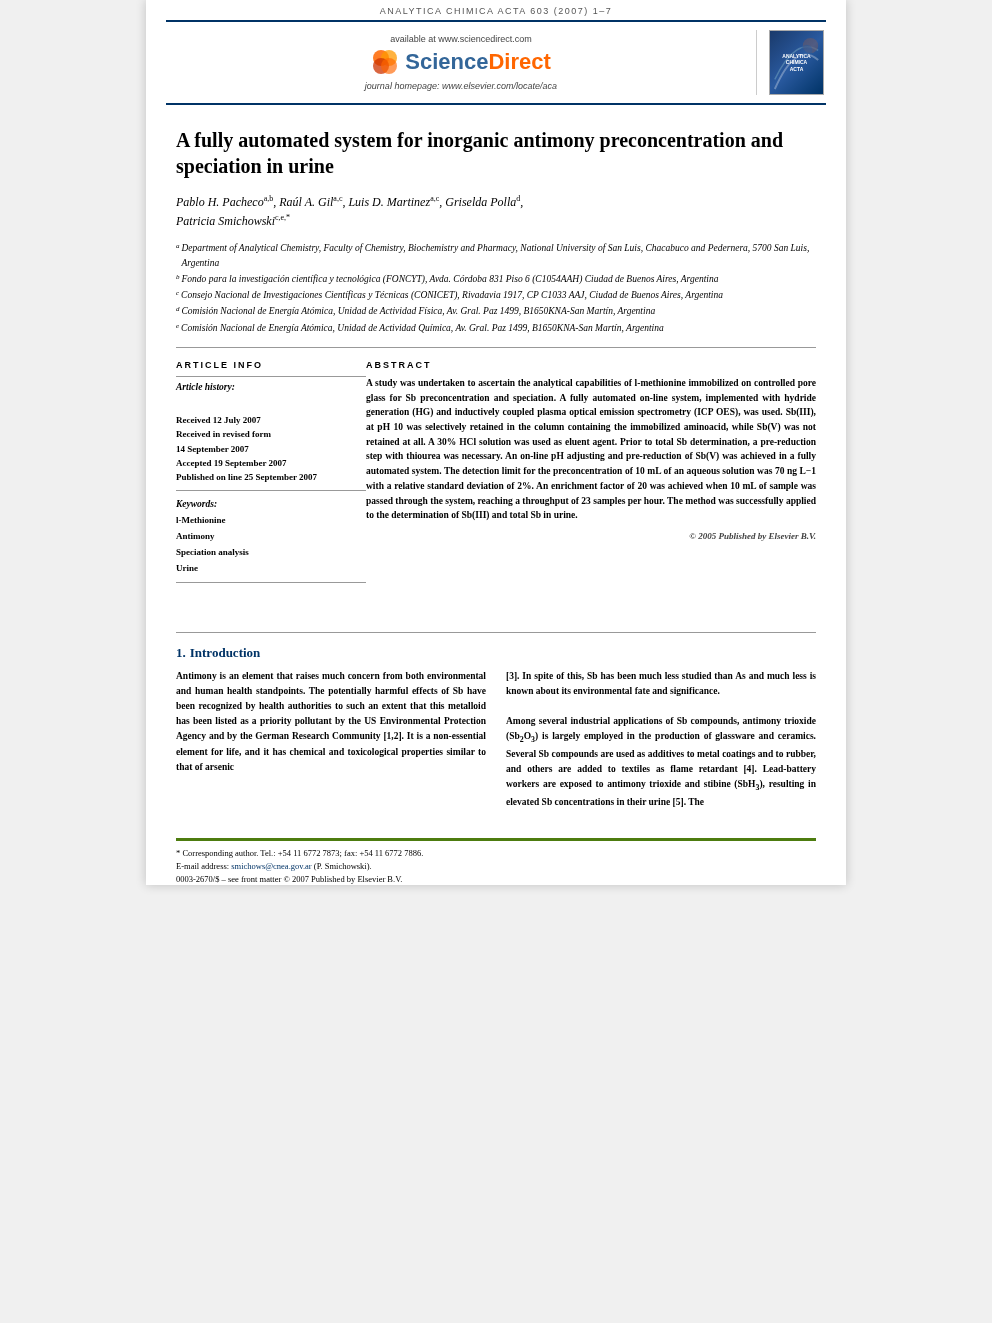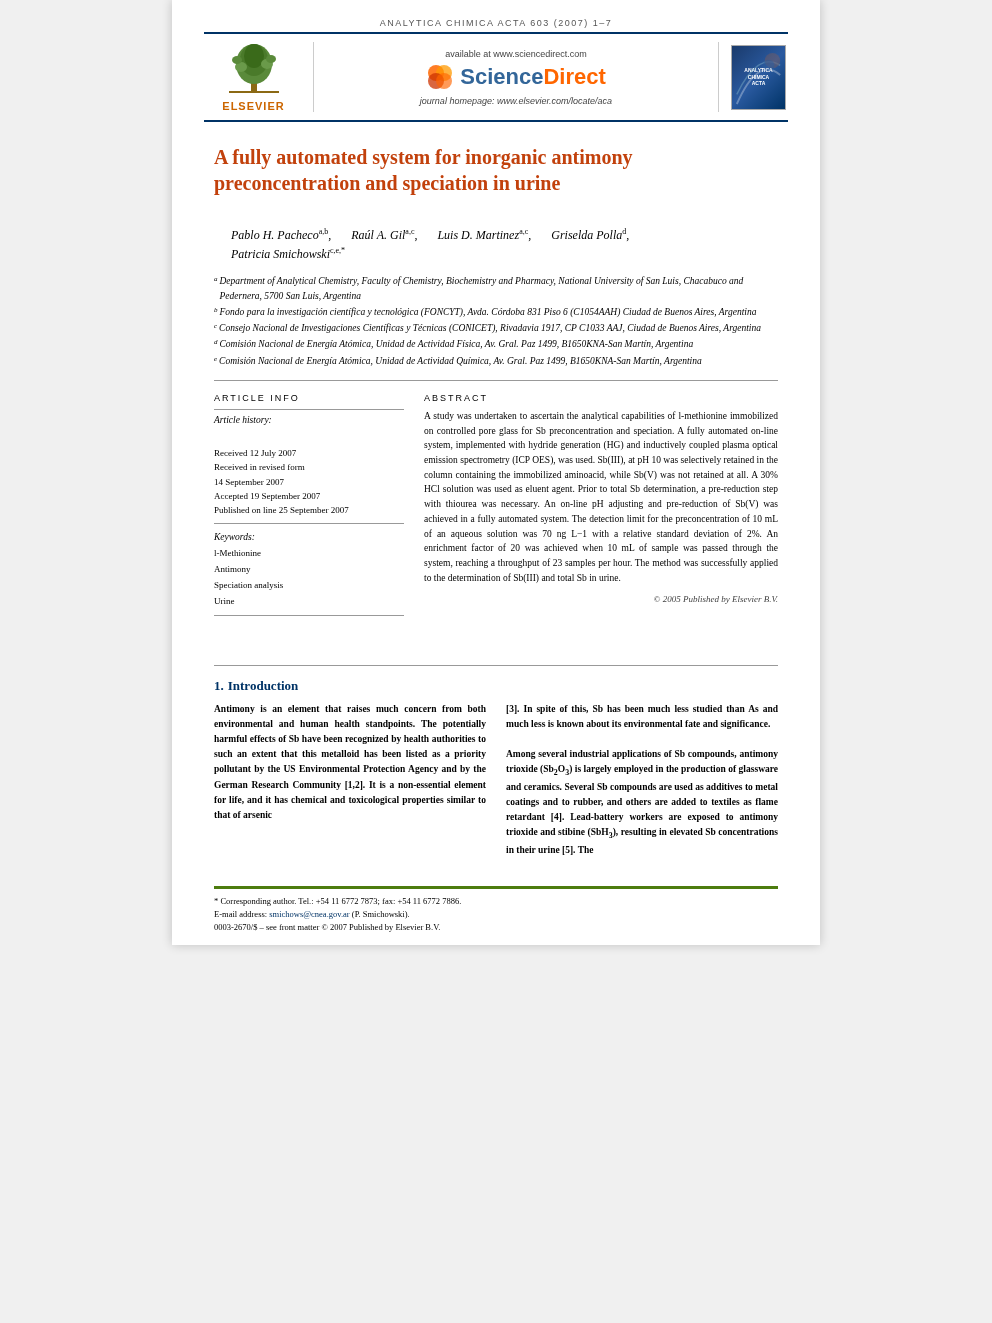--- a/index.html
+++ b/index.html
@@ -5,23 +5,23 @@
     * { margin: 0; padding: 0; box-sizing: border-box; }
     body {
       background: #f0f0f0;
       font-family: 'Times New Roman', Times, serif;
       display: flex;
       justify-content: center;
       align-items: flex-start;
       min-height: 1323px;
     }
     .page {
-      width: 648px;
+      width: 700px;
       background: #fff;
-      padding: 12px;
+      padding: 0;
       box-shadow: 0 0 10px rgba(0,0,0,0.2);
       position: relative;
     }
     .top-journal-bar {
       text-align: center;
       font-size: 9px;
       letter-spacing: 1.5px;
       color: #555;
       padding: 6px 0 4px 0;
       font-family: Arial, sans-serif;
@@ -117,34 +117,33 @@
       font-weight: bold;
       font-family: Arial, sans-serif;
       line-height: 1.3;
     }
     .article-content {
       padding: 12px 30px 20px 30px;
     }
     .article-title {
       font-size: 20px;
       font-weight: bold;
-      color: #c2410c;
+      color: #000000;
       line-height: 1.3;
-      margin-bottom: 30px;
+      margin-bottom: 14px;
       margin-top: 10px;
     }
     .authors {
       font-size: 12px;
       color: #000;
       margin-bottom: 10px;
       line-height: 1.6;
     }
     .author-name {
       font-style: italic;
-      margin-left: 17px;
     }
     .sup {
       font-size: 8px;
       vertical-align: super;
     }
     .affiliations {
       font-size: 9.5px;
       color: #000;
       margin-bottom: 12px;
       line-height: 1.5;
@@ -160,22 +159,22 @@
       margin-right: 2px;
       flex-shrink: 0;
     }
     .divider {
       border: none;
       border-top: 1px solid #999;
       margin: 12px 0;
     }
     .two-column {
       display: flex;
-      gap: 20px;
       margin-bottom: 12px;
+      font-weight: bold;
     }
     .article-info {
       width: 190px;
       flex-shrink: 0;
     }
     .abstract-section {
       flex: 1;
     }
     .section-label {
       font-size: 9px;
@@ -278,38 +277,20 @@
 <body>
 
 <div class="page">
 
   <div class="top-journal-bar">
     <span>ANALYTICA CHIMICA ACTA 603 (2007) 1–7</span>
   </div>
 
   <div class="header-section">
 
-    <div class="elsevier-logo">
-      <svg class="elsevier-tree" viewBox="0 0 70 55">
-
-        <rect x="32" y="38" width="6" height="12" fill="#8B6914"></rect>
-
-        <ellipse cx="35" cy="22" rx="18" ry="20" fill="#5a8a3a"></ellipse>
-        <ellipse cx="35" cy="18" rx="14" ry="16" fill="#4a7a2a"></ellipse>
-        <ellipse cx="35" cy="14" rx="10" ry="12" fill="#3a6a1a"></ellipse>
-
-        <rect x="10" y="49" width="50" height="2" fill="#8B6914"></rect>
-
-        <ellipse cx="22" cy="25" rx="6" ry="5" fill="#6a9a4a"></ellipse>
-        <ellipse cx="48" cy="22" rx="6" ry="5" fill="#6a9a4a"></ellipse>
-        <ellipse cx="18" cy="18" rx="5" ry="4" fill="#5a8a3a"></ellipse>
-        <ellipse cx="52" cy="17" rx="5" ry="4" fill="#5a8a3a"></ellipse>
-      </svg>
-      <span class="elsevier-text">ELSEVIER</span>
-    </div>
 
     <div class="header-center">
       <span class="available-text">available at www.sciencedirect.com</span>
 
       <div class="sciencedirect-logo">
         <svg class="sd-icon" viewBox="0 0 28 28">
           <circle cx="10" cy="10" r="8" fill="#ff6600" opacity="0.85"></circle>
           <circle cx="18" cy="10" r="8" fill="#ff9900" opacity="0.75"></circle>
           <circle cx="10" cy="18" r="8" fill="#cc3300" opacity="0.75"></circle>
           <circle cx="18" cy="18" r="8" fill="#ff6600" opacity="0.65"></circle>

